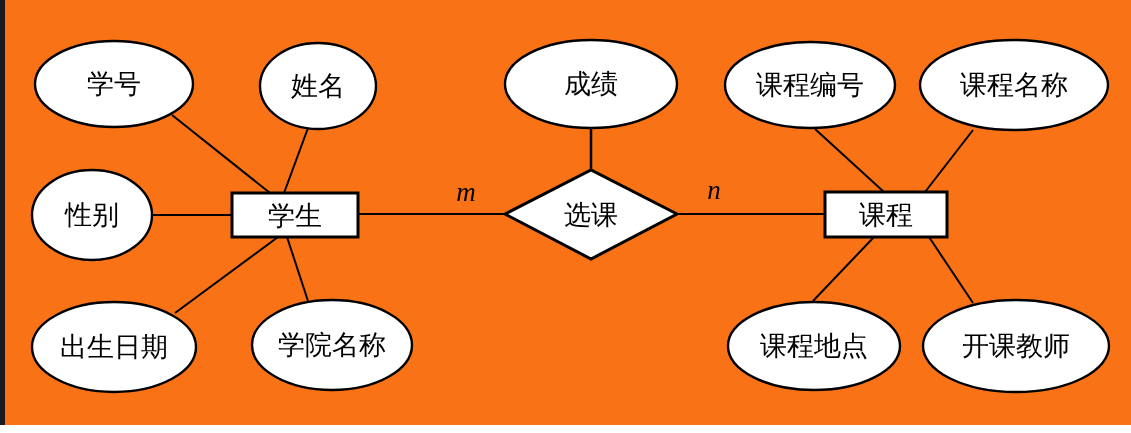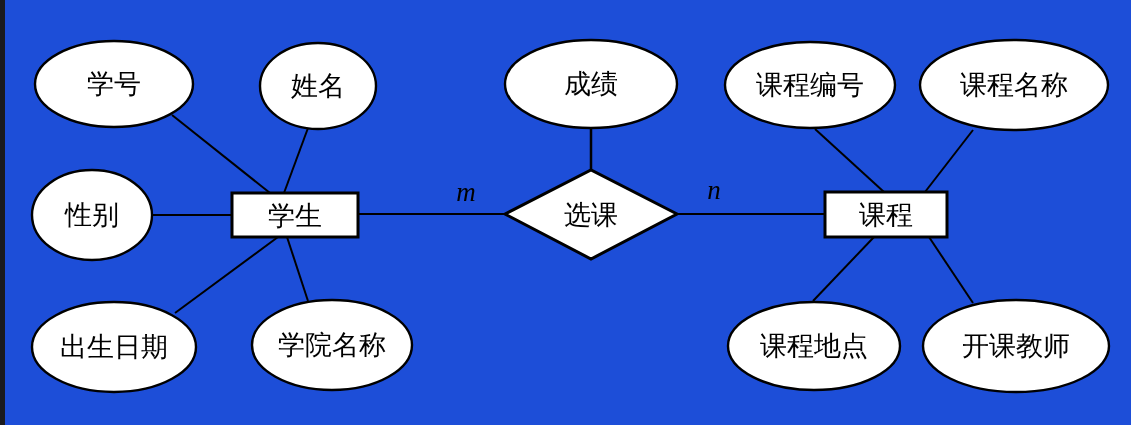--- a/index.html
+++ b/index.html
@@ -4,21 +4,21 @@
 <style>
   html, body {
     margin: 0;
     padding: 0;
     background: #ffffff;
   }
   .canvas {
     position: relative;
     width: 1131px;
     height: 425px;
-    background: #1d4ed8;
+    background: #f97316;
     overflow: hidden;
     font-family: "Liberation Sans", sans-serif;
   }
   .window-edge {
     position: absolute;
     left: 0;
     top: 0;
     width: 5px;
     height: 433px;
     background: #1a1a1e;

